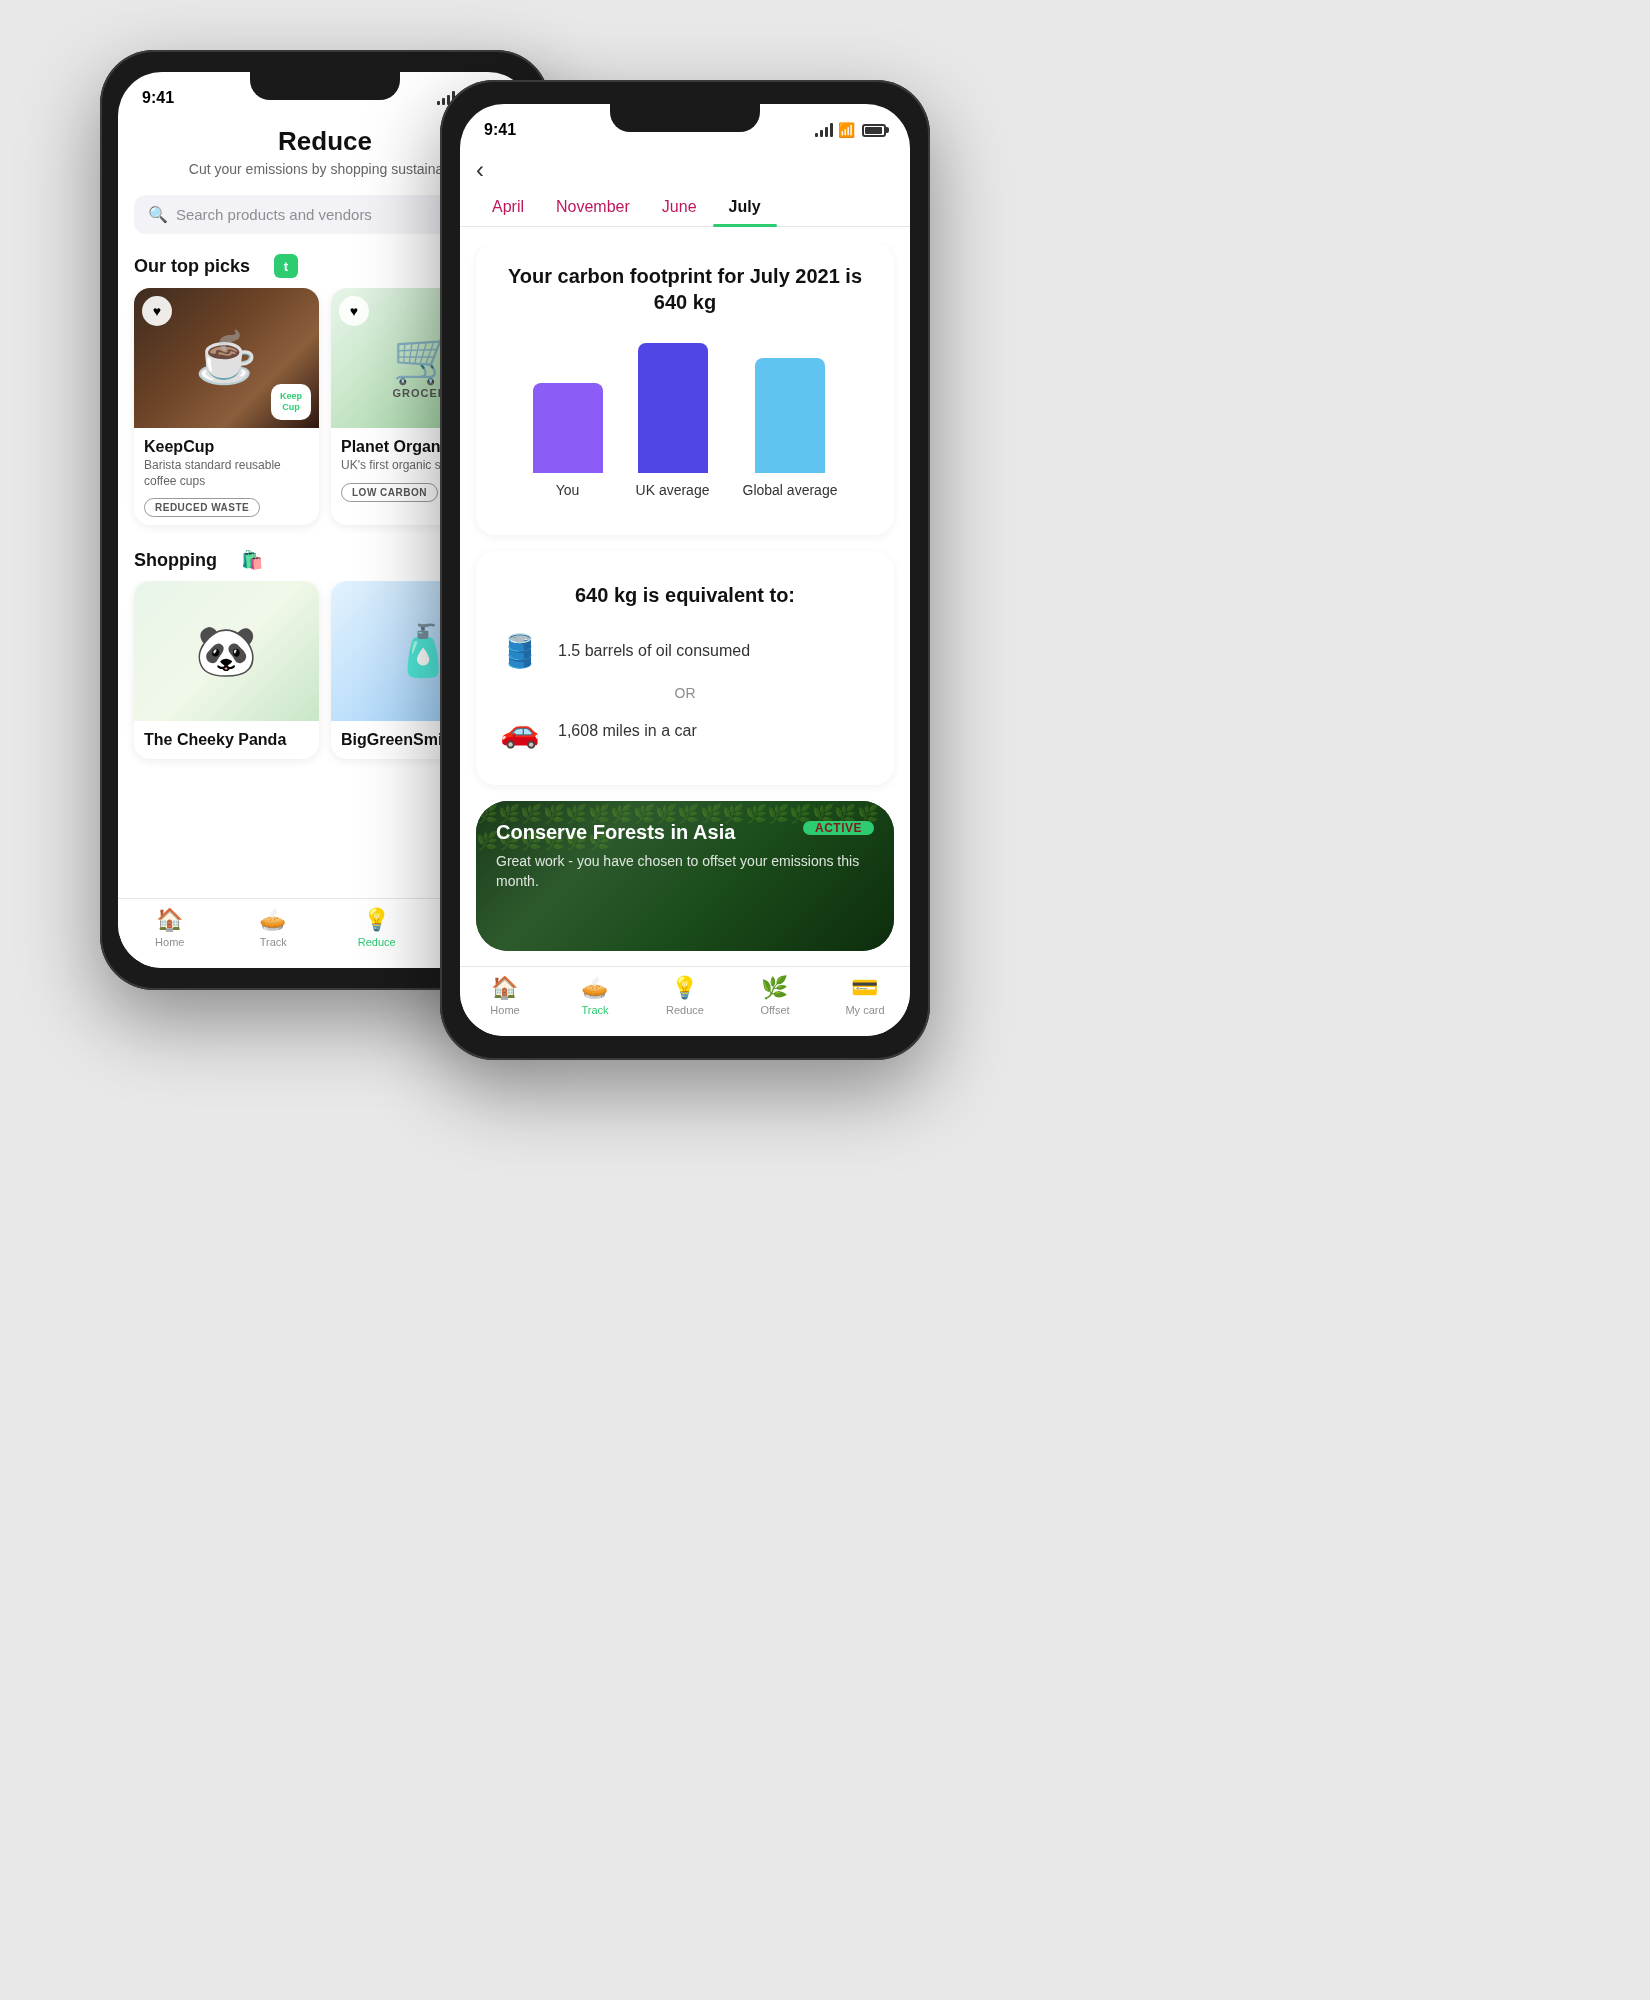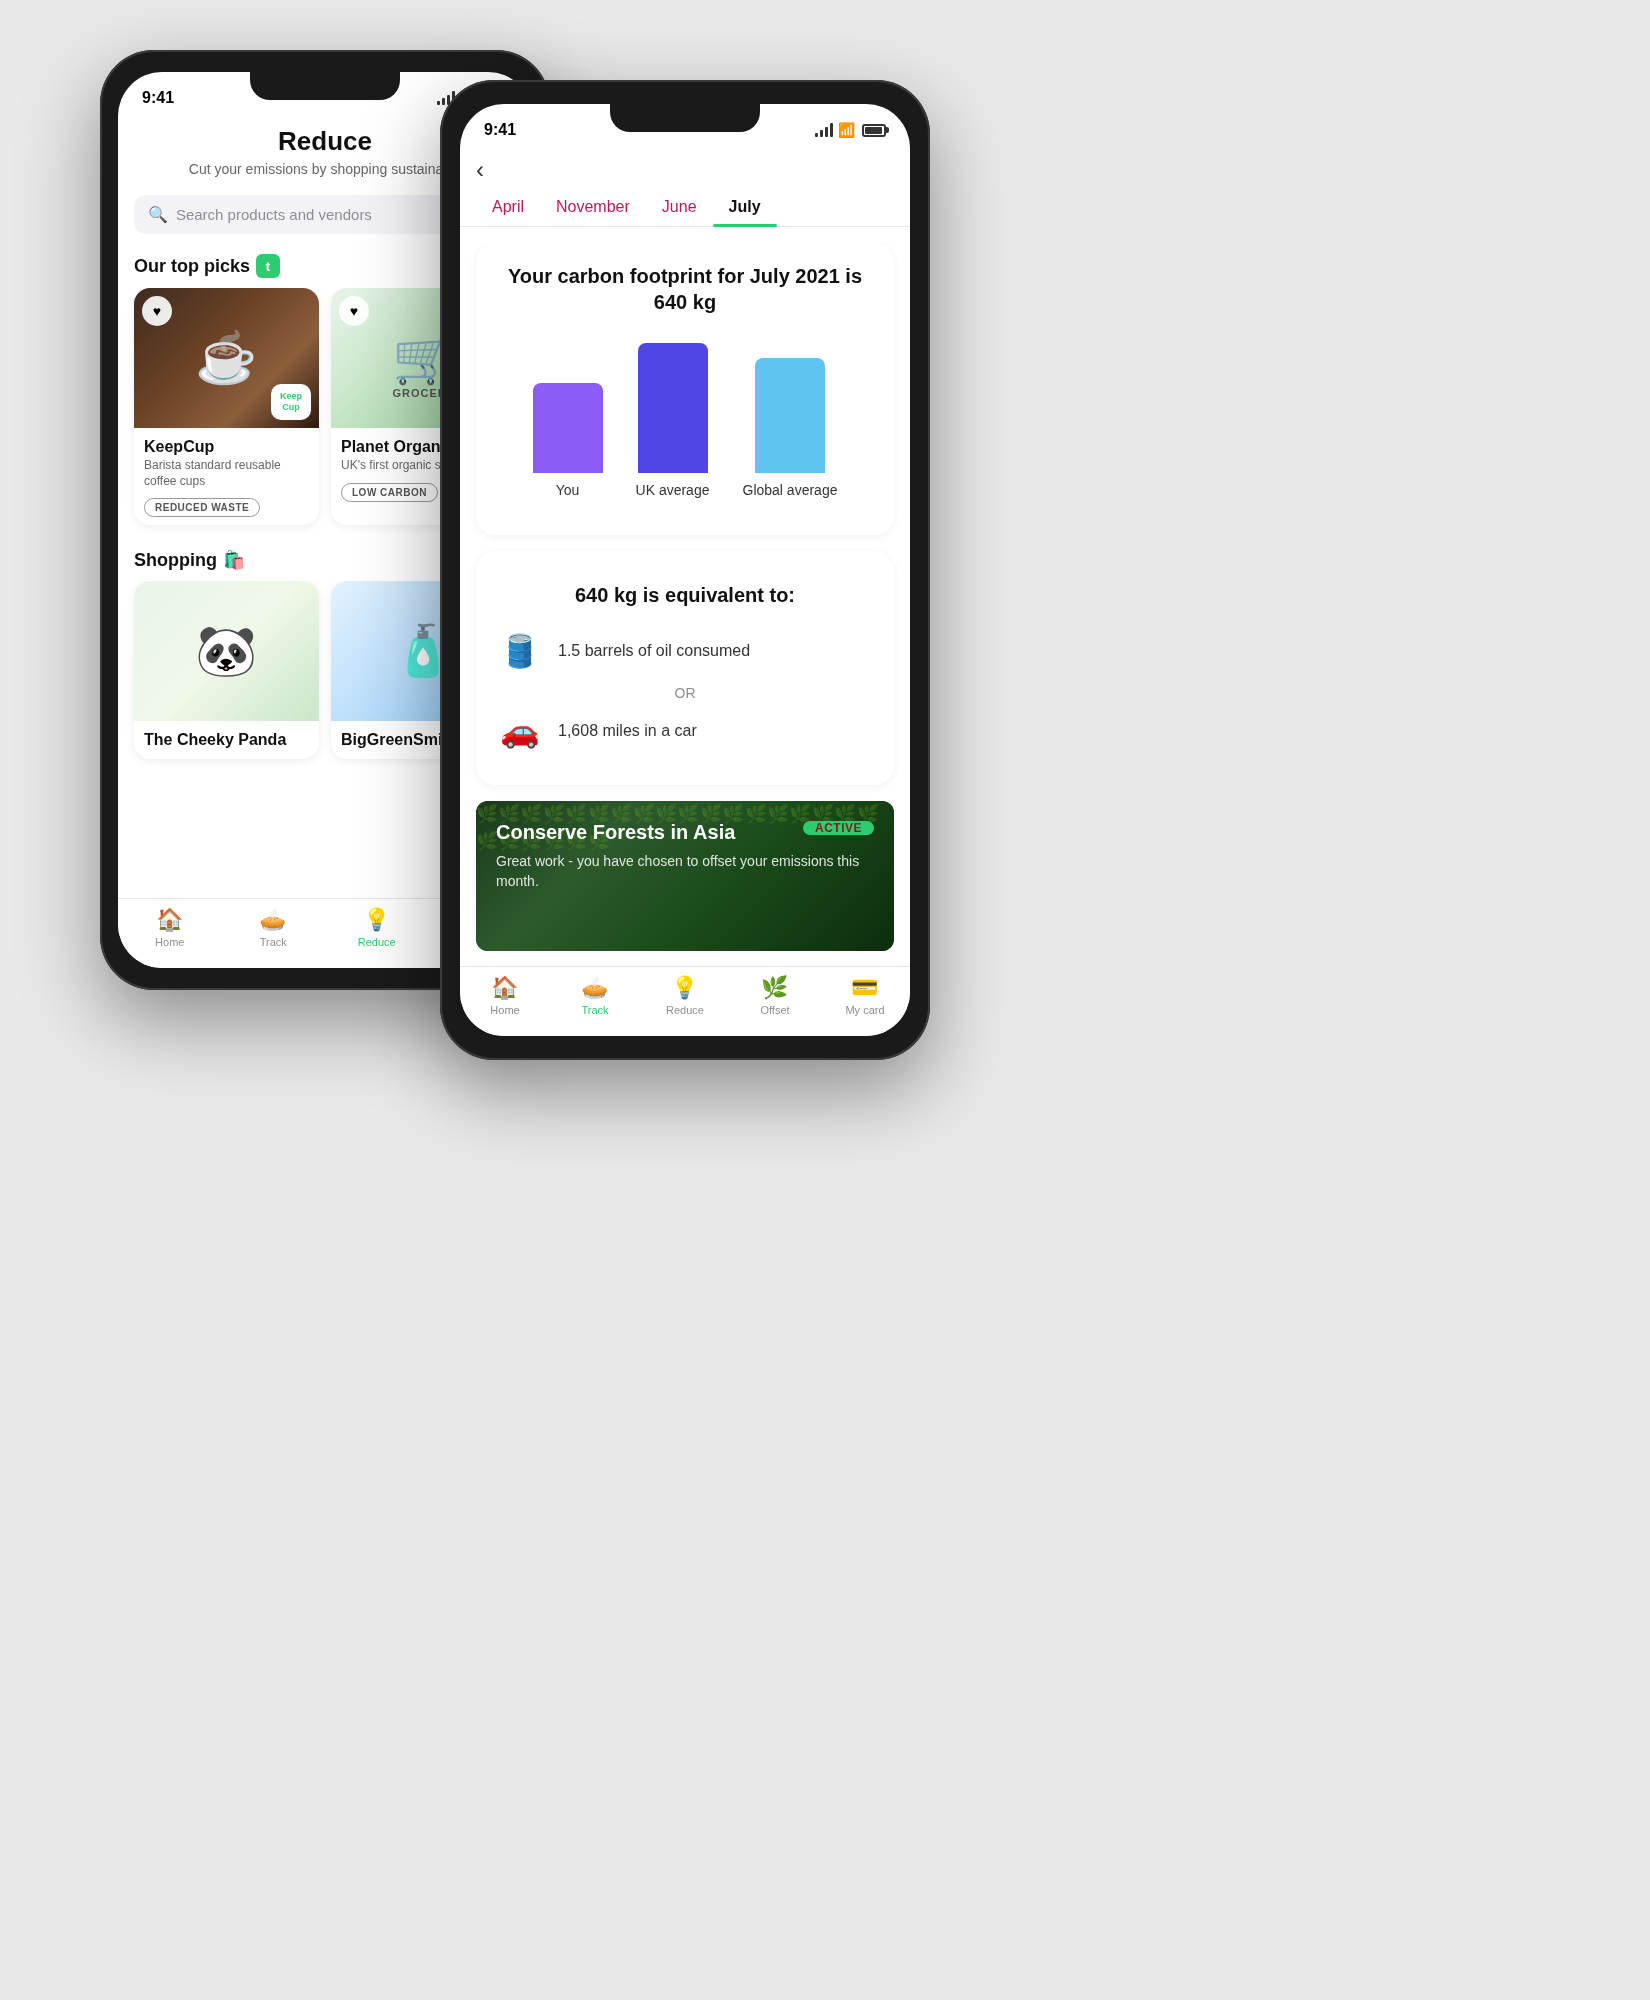--- a/index.html
+++ b/index.html
@@ -137,21 +137,21 @@
       justify-content: space-between;
       align-items: center;
       padding: 8px 16px 10px;
     }
     .section-title {
       font-size: 18px;
       font-weight: 700;
       color: #111;
       display: flex;
       align-items: center;
-      gap: 6px;
+      gap: 24px;
     }
     .section-title-icon {
       width: 24px;
       height: 24px;
       background: #2ecc71;
       border-radius: 6px;
       display: inline-flex;
       align-items: center;
       justify-content: center;
       font-size: 13px;
@@ -402,21 +402,21 @@
     .equiv-text { font-size: 16px; color: #333; }
     .equiv-or {
       text-align: center;
       color: #8e8e93;
       font-size: 14px;
       margin: 6px 0;
     }
 
     .forest-card {
       background: #1a3a1a;
-      border-radius: 12px;
+      border-radius: 32px;
       overflow: hidden;
       margin-bottom: 16px;
       position: relative;
       min-height: 150px;
     }
     .forest-bg {
       position: absolute;
       inset: 0;
       background: linear-gradient(135deg, #1a3a1a 0%, #2d5a2d 30%, #1a4a1a 60%, #0d2d0d 100%);
     }

